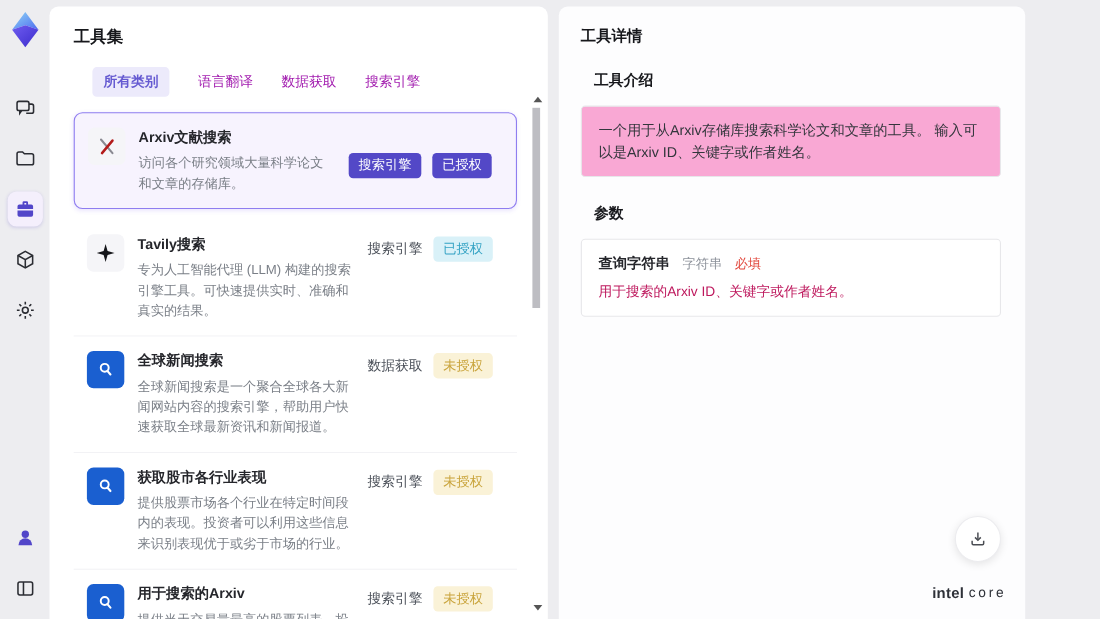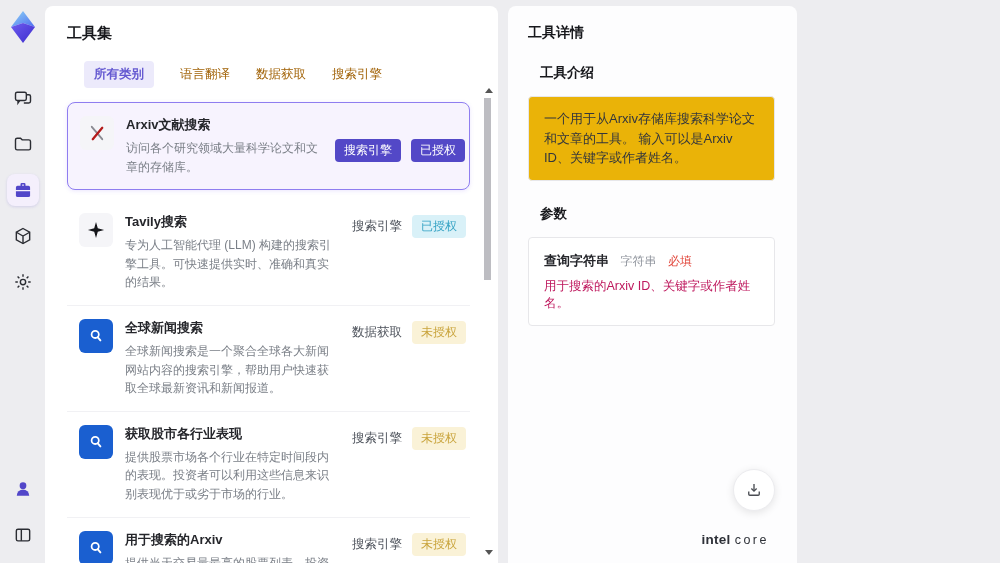--- a/index.html
+++ b/index.html
@@ -1,18 +1,18 @@
 <!DOCTYPE html>
 <html><head>
 <meta charset="utf-8">
 <style>
   * { margin:0; padding:0; box-sizing:border-box; }
   html,body { width:1000px; height:563px; overflow:hidden;
     font-family:"Liberation Sans","DejaVu Sans",sans-serif; background:#ededf0; }
-  .app { display:flex; width:797px; height:563px; }
+  .app { display:flex; width:932px; height:563px; }
 
   
   .rail { width:45px; background:#ededf0; display:flex; flex-direction:column;
     align-items:center; padding:10px 0 12px; flex-shrink:0; }
   .rail-logo { width:30px; height:34px; margin-bottom:38px; }
   .rail-btn { width:32px; height:32px; border-radius:8px; display:flex;
     align-items:center; justify-content:center; margin-bottom:14px; cursor:pointer; }
   .rail-btn svg { width:20px; height:20px; }
   .rail-btn.active { background:#f4effc; box-shadow:0 1px 3px rgba(90,70,200,.18); }
   .rail-spacer { flex:1; }
@@ -20,27 +20,27 @@
   
   .content { flex:1; display:flex; gap:10px; padding-top:6px; background:#ededf0; }
   .panel { background:#fff; border-radius:8px 8px 0 0; height:557px; overflow:hidden; }
   .left-panel { width:453px; position:relative; padding:18px 24px 0 22px; }
   .right-panel { flex:1; background:#fdfdfe; padding:18px 22px 0 20px; position:relative; }
 
   h1.pg-title { font-size:15px; font-weight:bold; color:#17181c; margin-bottom:18px; }
 
   
   .tabs { display:flex; align-items:center; gap:26px; margin-bottom:14px;padding-left:17px; }
-  .tab { font-size:12.5px; color:#a16207; cursor:pointer; padding:5px 0; white-space:nowrap; }
+  .tab { font-size:12.5px; color:#a21caf; cursor:pointer; padding:5px 0; white-space:nowrap; }
   .tab.active { background:#eceafb; color:#655ad1; font-weight:bold;
     padding:5px 10px; border-radius:4px; }
 
   
   .tool-list { padding-right:4px; }
-  .card { display:flex; gap:12px; padding:13px 4px 13px 12px; background:#fff;
+  .card { display:flex; gap:12px; padding:13px 22px 13px 12px; background:#fff;
     border-bottom:1px solid #f1f1f4; cursor:pointer; }
   .card.selected { border:1.5px solid #8f7df0; background:#f7f3fe; border-radius:8px;
     box-shadow:0 1px 4px rgba(120,90,240,.15); margin-bottom:10px; }
   .icon-box { width:34px; height:34px; border-radius:6px; background:#f5f5f8;
     display:flex; align-items:center; justify-content:center; flex-shrink:0; }
   .icon-box.blue { background:#1a5fd0; }
   .t-main { flex:1; min-width:0; }
   .t-name { font-size:13px; font-weight:bold; color:#25262b; margin-bottom:5px; }
   .t-desc { font-size:12px; color:#7a7f87; line-height:1.55; }
   .t-badges { display:flex; gap:10px; align-items:flex-start; flex-shrink:0; padding-top:2px; }
@@ -55,36 +55,36 @@
   .sbar { position:absolute; top:76px; bottom:4px; right:5px; width:10px; }
   .sbar .arr { position:absolute; left:2px; width:0; height:0; border-left:4px solid transparent;
     border-right:4px solid transparent; }
   .sbar .arr.up { top:6px; border-bottom:5px solid #555; }
   .sbar .arr.down { bottom:4px; border-top:5px solid #555; }
   .sbar .thumb { position:absolute; top:16px; left:1px; width:7px; height:182px; background:#bdbdc2; }
 
   
   h2.sec-big { font-size:14px; font-weight:bold; color:#17181c; margin-bottom:22px; }
   h3.sec { font-size:13.5px; font-weight:bold; color:#17181c; margin-bottom:14px;margin-left:12px; }
-  .info-box { border:1px solid #e7e7ea; background:#eab308; border-radius:4px;
+  .info-box { border:1px solid #e7e7ea; background:#f9a8d4; border-radius:4px;
     padding:12px 15px; font-size:13px; color:#33363c; line-height:1.5; margin-bottom:24px; }
   .param-box { border:1px solid #e7e7ea; background:#fff; border-radius:4px;
     padding:13px 15px; }
   .p-head { margin-bottom:8px; }
   .p-name { font-size:13px; font-weight:bold; color:#25262b; }
   .p-type { font-size:12px; color:#8b9099; margin-left:7px; }
   .p-req  { font-size:12px; color:#e2483d; margin-left:7px; }
   .p-desc { font-size:12.5px; color:#be185d; }
 
   
   .fab { position:absolute; right:22px; bottom:52px; width:42px; height:42px; border-radius:50%;
     background:#fff; border:1px solid #ececef; box-shadow:0 2px 8px rgba(0,0,0,.10);
     display:flex; align-items:center; justify-content:center; cursor:pointer; }
-  .intel { position:absolute; right:28px; bottom:16px; font-size:13.5px; color:#2e3138;
-    display:flex; align-items:center; gap:4px; }
+  .intel { position:absolute; right:17px; bottom:16px; font-size:13.5px; color:#2e3138;
+    display:flex; align-items:flex-start; gap:4px; }
   .intel .i1 { font-weight:bold; letter-spacing:.3px; }
   .intel .i2 { letter-spacing:2.5px; font-size:12.5px; }
 </style>
 </head>
 <body>
 
 <div class="app">
 
   <div class="rail">
     <svg class="rail-logo" viewBox="0 0 30 34">

